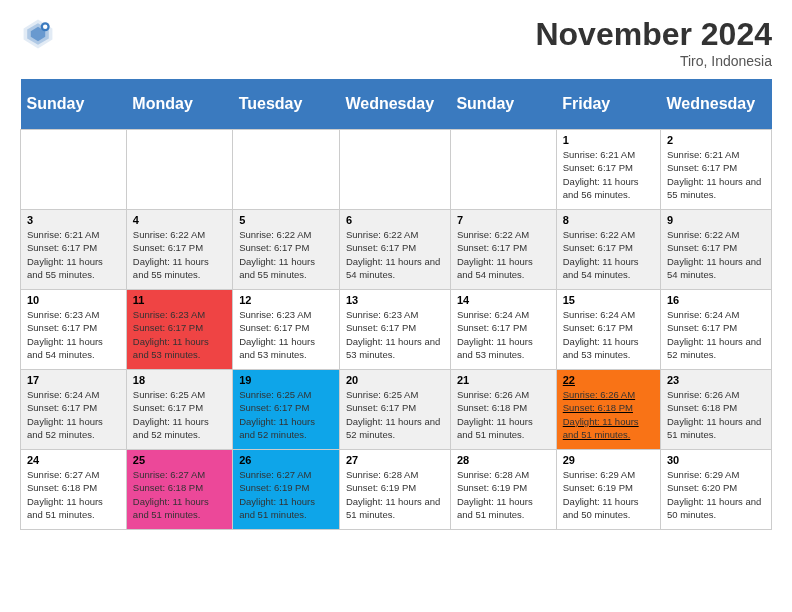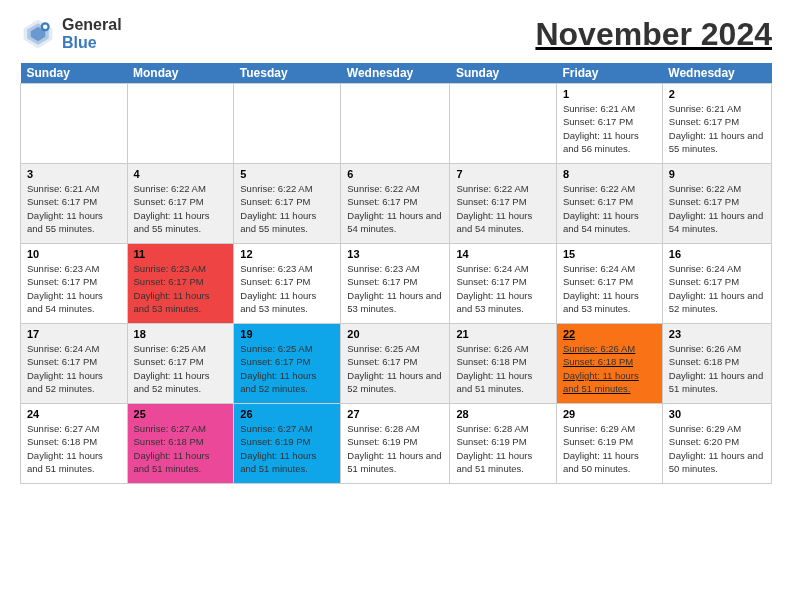--- a/index.html
+++ b/index.html
@@ -40,42 +40,41 @@
       font-size: 16px;
       font-weight: bold;
       color: #3a7abf;
     }
     .logo-icon {
       width: 36px;
       height: 36px;
     }
     .title-block {
       text-align: right;
-      text-decoration: underline;
     }
     .month-title {
       font-size: 32px;
       font-weight: bold;
       color: #333;
     }
     .subtitle {
       font-size: 14px;
       color: #555;
     }
     table {
       width: 100%;
       border-collapse: collapse;
       font-size: 10px;
     }
     thead tr th {
       background-color: #3a7abf;
       color: white;
-      padding: 3px 6px;
+      padding: 16px 6px;
       text-align: left;
-      font-size: 12px;
+      font-size: 16px;
       font-weight: bold;
     }
     tbody tr td {
       border: 1px solid #ccc;
       padding: 4px 6px;
       vertical-align: top;
       width: 113px;
       height: 80px;
       background: #fff;
     }
@@ -105,27 +104,24 @@
 <div class="page">
   <div class="header">
     <div class="logo">
       <svg class="logo-icon" viewBox="0 0 40 40">
         <polygon points="20,4 36,14 36,26 20,36 4,26 4,14" fill="#3a7abf" opacity="0.15"></polygon>
         <polygon points="20,8 32,15 32,25 20,32 8,25 8,15" fill="#3a7abf" opacity="0.3"></polygon>
         <polygon points="20,12 28,17 28,23 20,28 12,23 12,17" fill="#3a7abf" opacity="0.6"></polygon>
         <circle cx="28" cy="12" r="5" fill="#3a7abf"></circle>
         <circle cx="28" cy="12" r="2.5" fill="white"></circle>
       </svg>
-      <div class="logo-text">
-        <span class="general">General</span>
-        <span class="blue">Blue</span>
-      </div>
     </div>
     <div class="title-block">
       <div class="month-title">November 2024</div>
+      <div class="subtitle">Tiro, Indonesia</div>
     </div>
   </div>
 
   <table>
     <thead>
       <tr>
         <th>Sunday</th>
         <th>Monday</th>
         <th>Tuesday</th>
         <th>Wednesday</th>

